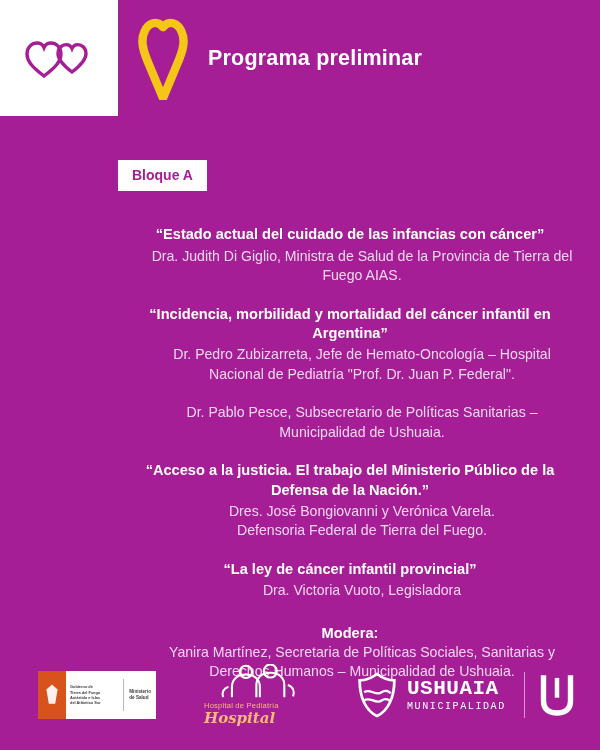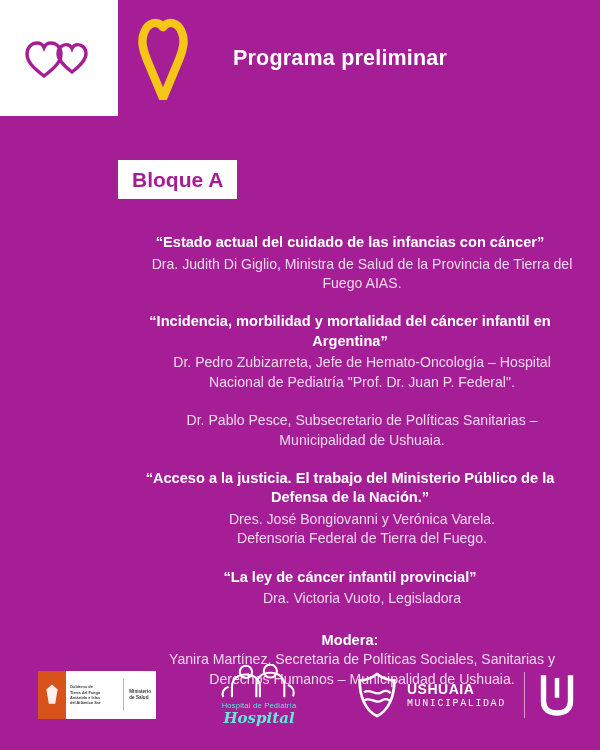--- a/index.html
+++ b/index.html
@@ -36,34 +36,33 @@
     align-items: center;
     justify-content: center;
   }
   .header-title {
     display: flex;
     align-items: center;
     color: #ffffff;
     font-size: 21.5px;
     font-weight: bold;
     letter-spacing: 0.2px;
-    margin-left: 25px;
   }
 
   
   .block-row {
     display: flex;
     align-items: flex-start;
     margin: 42px 0 0 118px;
   }
   .block-badge {
     background: #ffffff;
     color: #a51e96;
     font-weight: bold;
-    font-size: 21px;
+    font-size: 14px;
     padding: 8px 14px 8px 14px;
     line-height: 1.1;
     white-space: nowrap;
     margin-top: 2px;
   }
   .block-title {
     color: #ffffff;
     font-weight: bold;
     font-size: 19.5px;
     line-height: 1.3;
@@ -129,41 +128,40 @@
   .tdf-div {
     width: 1px; height: 32px; background: #b9b9b9;
   }
   .tdf-min {
     font-size: 4.6px; color: #3b3b3b; padding: 0 5px;
     line-height: 1.4; font-weight: bold;
   }
 
   .foot-garrahan {
     margin-left: 48px;
-    color: #5eead4;
-    text-align: center;
+    color: #fdba74;
     width: 110px;
   }
   .garrahan-sub { font-size: 7.6px; letter-spacing: .2px; margin-top: 2px;}
   .garrahan-name {
     font-family: "DejaVu Serif", serif;
     font-style: italic;
     font-size: 15px;
     font-weight: bold;
     line-height: 1.1;
   }
 
   .foot-ushuaia {
     margin-left: 42px;
     display: flex;
     align-items: center;
     color: #ffffff;
   }
   .ush-text { margin-left: 9px; }
-  .ush-main { font-size: 14px; font-weight: bold; letter-spacing: .5px; line-height: 1; }
+  .ush-main { font-size: 21px; font-weight: bold; letter-spacing: .5px; line-height: 1; font-family: Liberation Mono, monospace; }
   .ush-sub { font-size: 10px; letter-spacing: 1.6px; margin-top: 2px; font-family: Liberation Mono, monospace; }
   .ush-sep {
     width: 1px; height: 46px; background: #ffffff; opacity: .55;
     margin: 0 14px 0 18px;
   }
   .ush-mark { color: #ffffff; }
 
   svg { display: block; }
 </style>
 </head>

